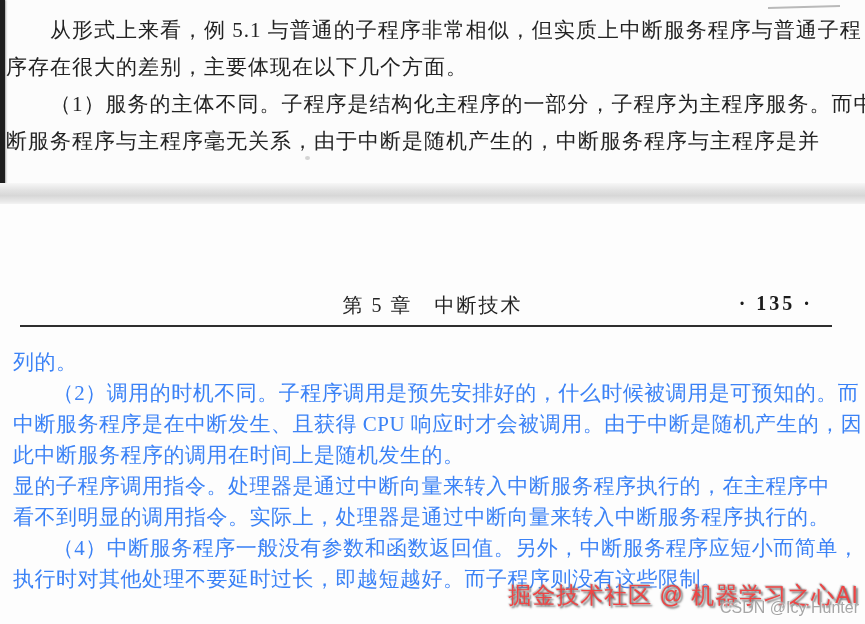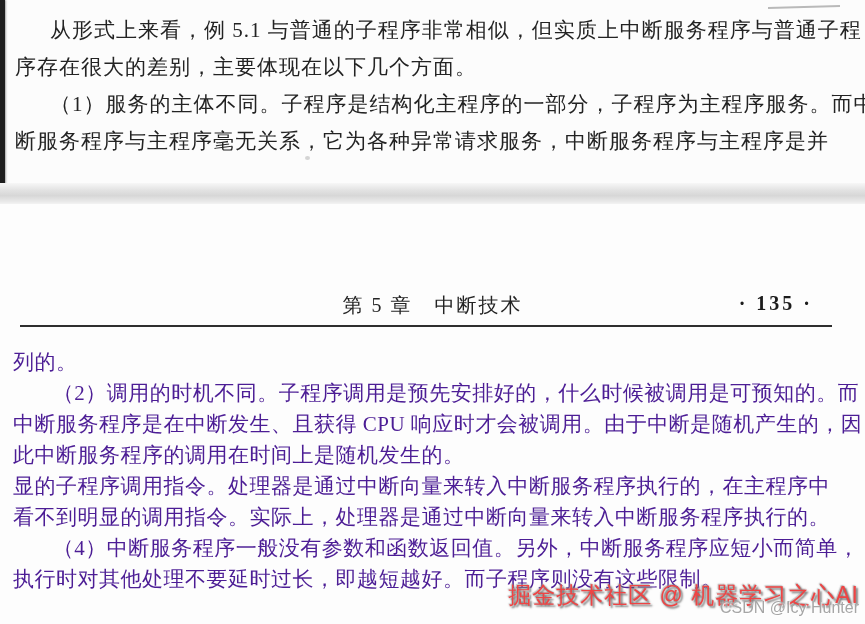--- a/index.html
+++ b/index.html
@@ -24,21 +24,21 @@
     padding-top: 12px;
     overflow: hidden;
   }
   .prev-page .line {
     display: block;
     white-space: nowrap;
     height: 37px;
     line-height: 37px;
     font-size: 21px;
     letter-spacing: 1px;
-    padding-left: 15px;
+    padding-left: 6px;
     color: #232323;
   }
   .line.indent { padding-left: 50px; }
   
   .spine-bar {
     position: absolute;
     left: 0; top: 0;
     width: 5px; height: 184px;
     background: #1e1e1e;
     box-shadow: 1px 0 2px rgba(0,0,0,0.35);
@@ -109,21 +109,21 @@
     width: 865px;
   }
   .body-text .line {
     display: block;
     white-space: nowrap;
     height: 31px;
     line-height: 31px;
     font-size: 21px;
     letter-spacing: 0.5px;
     padding-left: 13px;
-    color: #4c1d95;
+    color: #3b82f6;
   }
   .body-text .line.indent { padding-left: 47px; text-align: center; }
   
   .wm-primary {
     position: absolute;
     right: 6px; top: 580px;
     font-family: "Liberation Sans", "DejaVu Sans", sans-serif;
     font-size: 23px;
     letter-spacing: 1px;
     color: #ef4444;
@@ -144,21 +144,21 @@
 </style>
 </head>
 <body>
 
 <div class="scan-root">
 
   <div class="prev-page">
     <span class="line indent">从形式上来看，例 5.1 与普通的子程序非常相似，但实质上中断服务程序与普通子程</span>
     <span class="line">序存在很大的差别，主要体现在以下几个方面。</span>
     <span class="line indent">（1）服务的主体不同。子程序是结构化主程序的一部分，子程序为主程序服务。而中</span>
-    <span class="line">断服务程序与主程序毫无关系，它为各种异常请求服务，中断服务程序与主程序是并</span>
+    <span class="line">断服务程序与主程序毫无关系，由于中断是随机产生的，中断服务程序与主程序是并</span>
   </div>
 
   <div class="spine-bar"></div>
   <div class="edge-artifact"></div>
   <div class="speck"></div>
 
   <div class="page-gap"></div>
 
   <div class="cur-page">
     <div class="running-head">

